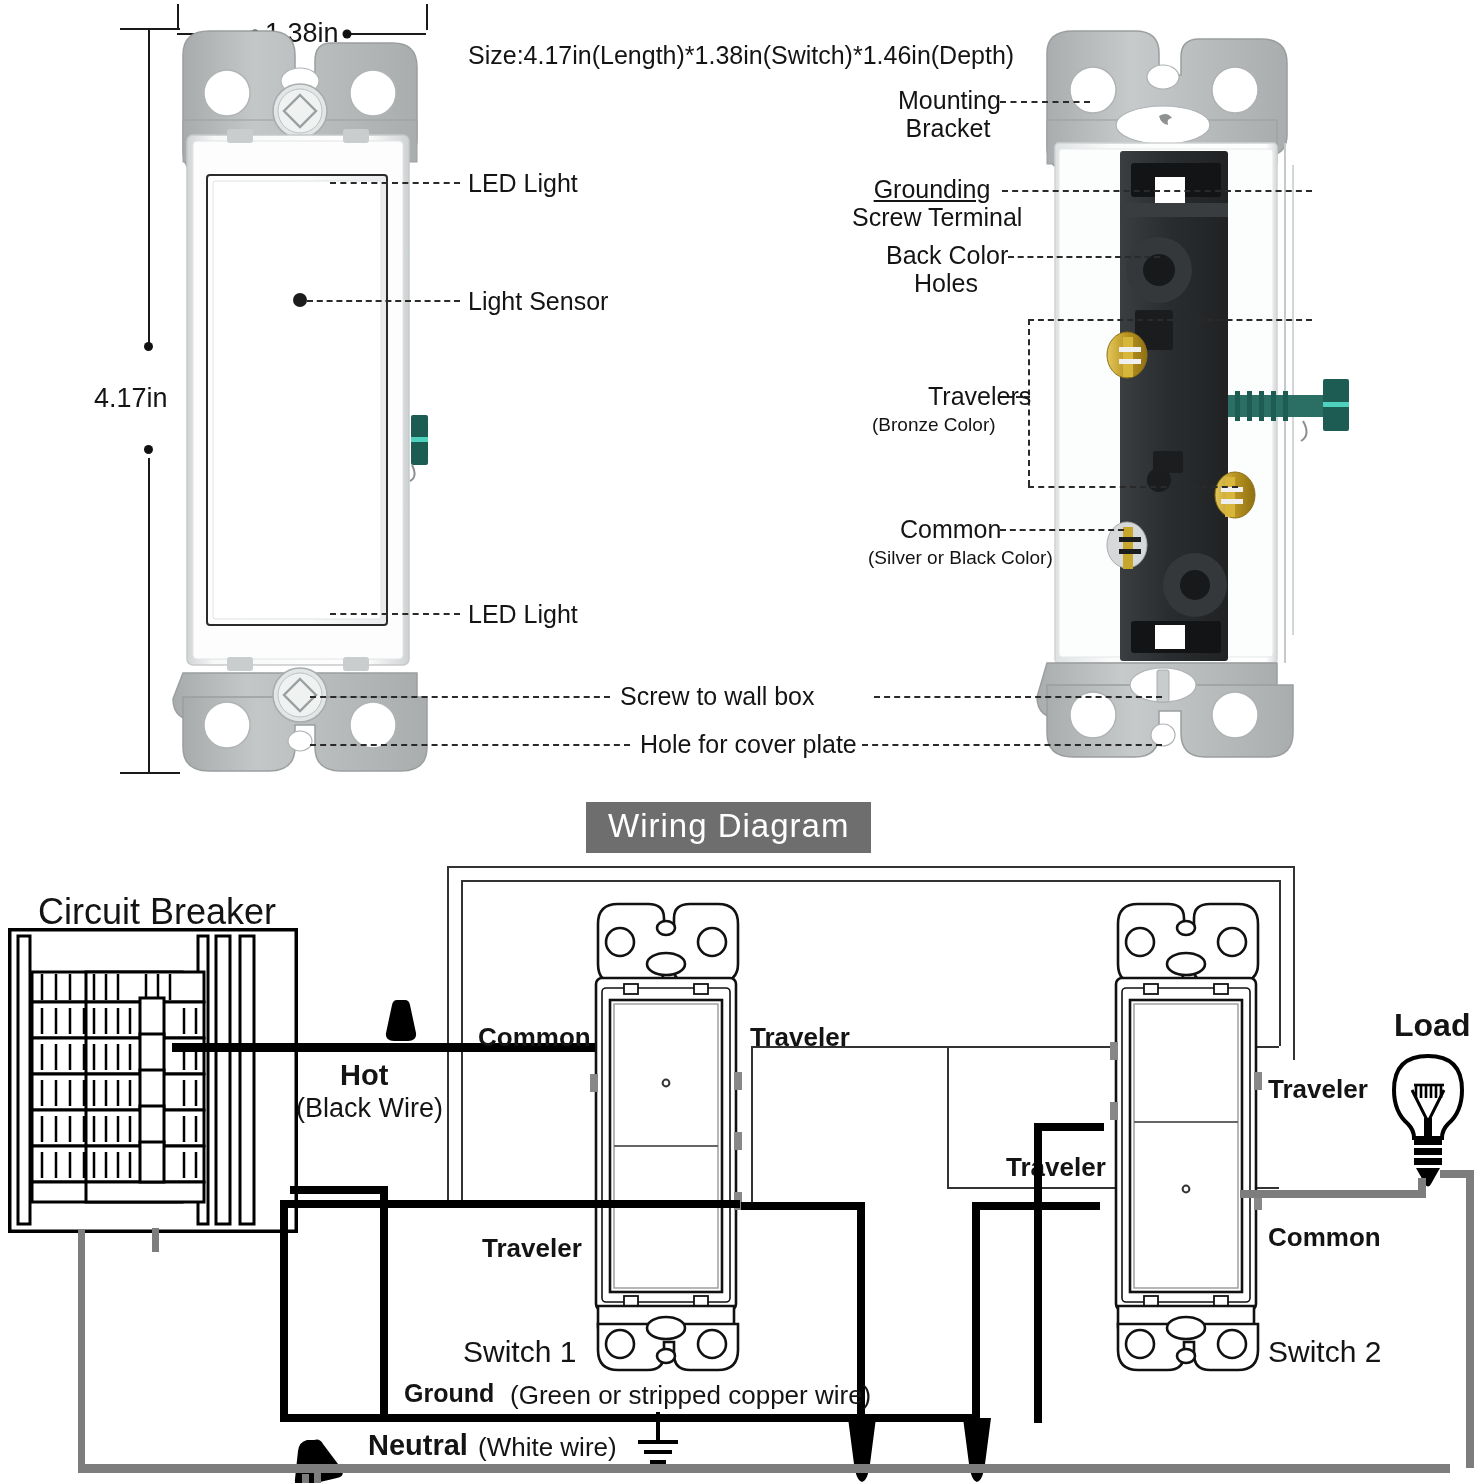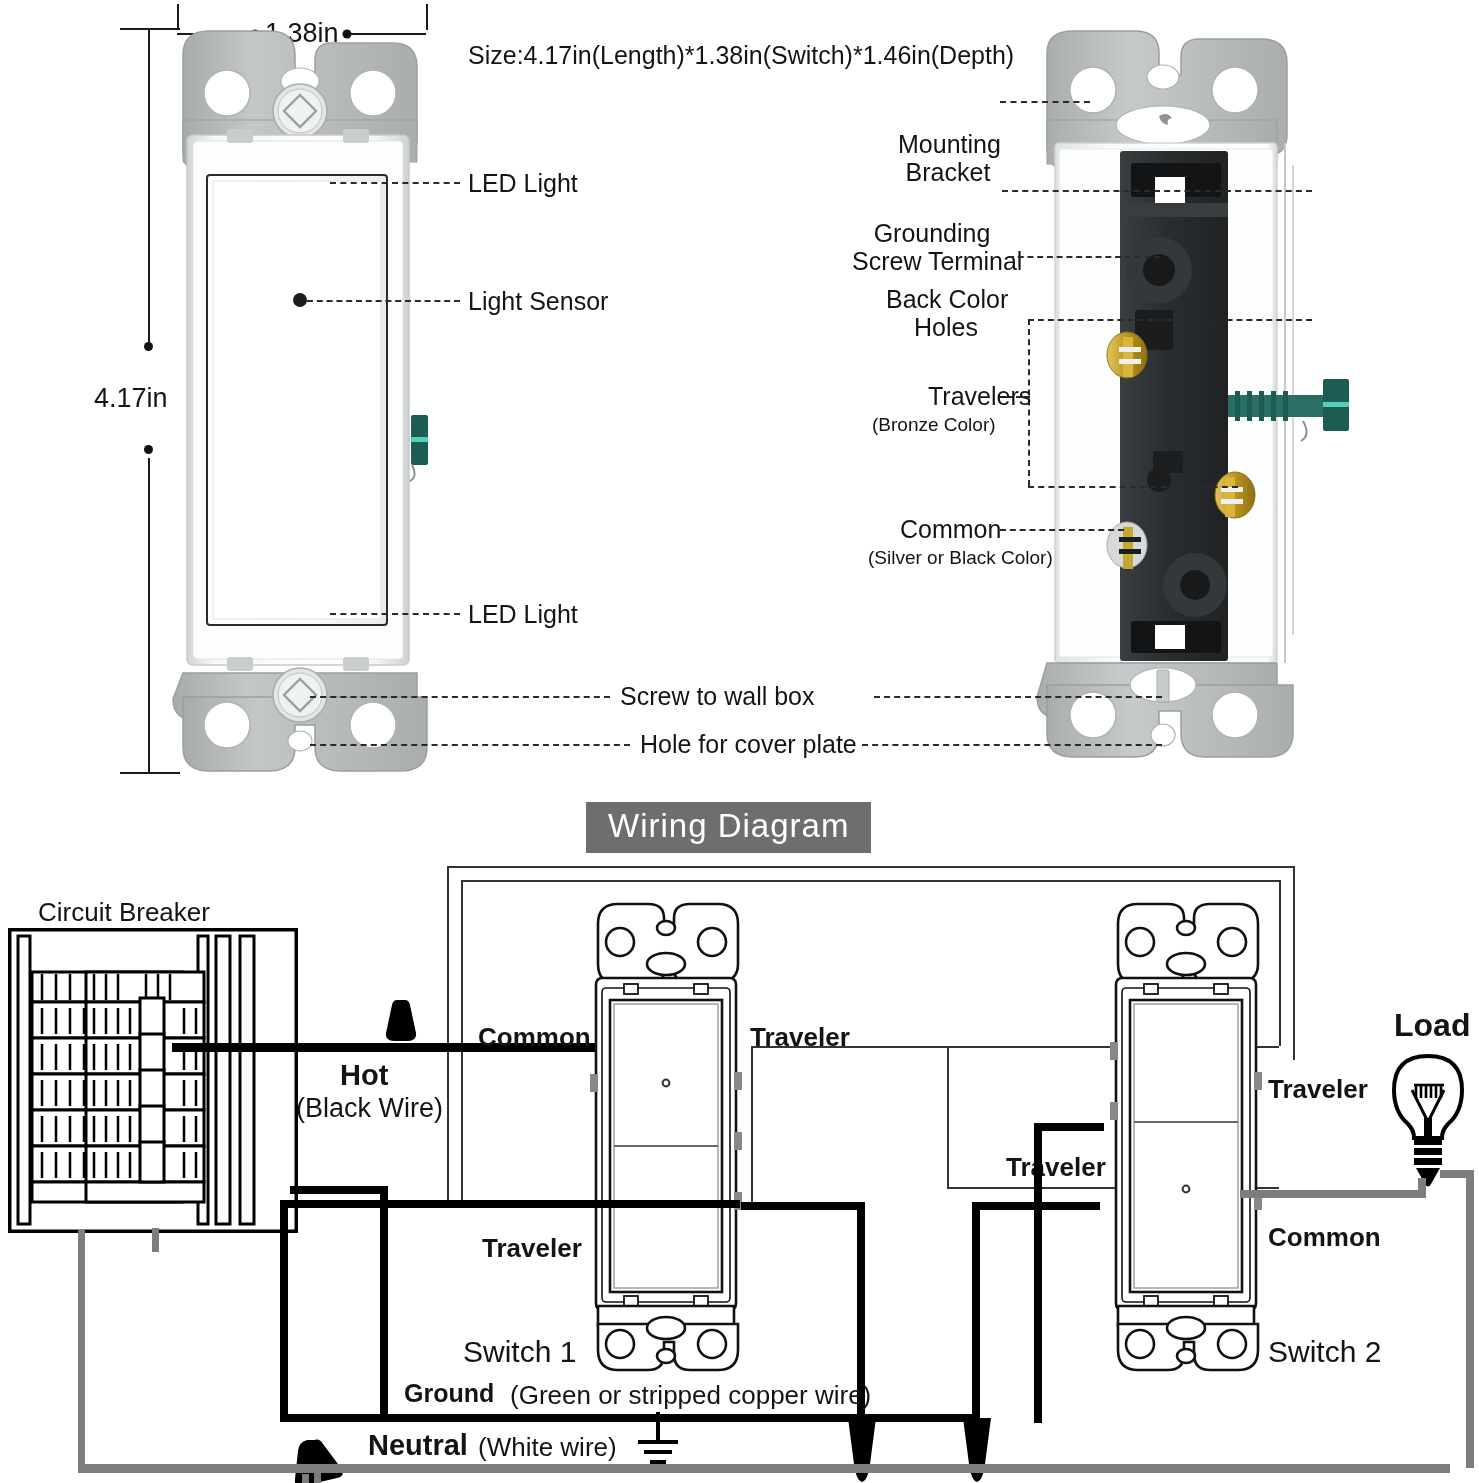--- a/index.html
+++ b/index.html
@@ -2,21 +2,21 @@
 <html><head>
 <meta charset="utf-8">
 <style>
   html,body{margin:0;padding:0;background:#ffffff;}
   body{width:1479px;height:1483px;position:relative;overflow:hidden;
        font-family:"Liberation Sans","DejaVu Sans",sans-serif;color:#111;}
   .abs{position:absolute;}
   .lbl{position:absolute;font-size:25px;line-height:30px;color:#141414;white-space:nowrap;}
   .lbl.sm{font-size:19px;}
   .lbl.b{font-weight:bold;}
-  .ctr{text-align:center;margin-top:44px;}
+  .ctr{text-align:center;}
   .dash-h{position:absolute;height:0;border-top:2px dashed #2a2a2a;}
   .dash-v{position:absolute;width:0;border-left:2px dashed #2a2a2a;}
   .solid-h{position:absolute;height:0;border-top:2px solid #1a1a1a;}
   .solid-v{position:absolute;width:0;border-left:2px solid #1a1a1a;}
   .thick-h{position:absolute;background:#000;}
   .thick-v{position:absolute;background:#000;}
   .gray-w{position:absolute;background:#7d7d7d;}
   .thin-h{position:absolute;height:0;border-top:2px solid #333;}
   .thin-v{position:absolute;width:0;border-left:2px solid #333;}
   svg{display:block;}
@@ -212,21 +212,21 @@
   <ellipse cx="128" cy="660" rx="33" ry="17" fill="#fff" stroke="#aeb2b3" stroke-width="1.2"></ellipse>
   <rect x="122" y="645" width="12" height="32" rx="2" fill="#c9cccd" stroke="#a8abac" stroke-width="1"></rect>
   <ellipse cx="128" cy="710" rx="12" ry="11" fill="#fff" stroke="#aeb2b3" stroke-width="1.2"></ellipse>
 </svg>
 
 <div class="dash-h" style="left:1000px;top:101px;width:90px;"></div>
 <div class="lbl ctr" style="left:898px;top:85px;width:100px;">Mounting</div>
 <div class="lbl ctr" style="left:898px;top:113px;width:100px;">Bracket</div>
 
 <div class="dash-h" style="left:1002px;top:190px;width:310px;"></div>
-<div class="lbl ctr" style="left:862px;top:174px;width:140px;">Grounding</div>
+<div class="lbl ctr" style="left:862px;top:174px;width:140px;text-decoration:underline;">Grounding</div>
 <div class="lbl ctr" style="left:852px;top:202px;width:150px;">Screw Terminal</div>
 
 <div class="dash-h" style="left:1008px;top:256px;width:152px;"></div>
 <div class="lbl ctr" style="left:886px;top:240px;width:120px;">Back Color</div>
 <div class="lbl ctr" style="left:886px;top:268px;width:120px;">Holes</div>
 
 <div class="dash-h" style="left:1028px;top:319px;width:284px;"></div>
 <div class="dash-v" style="left:1028px;top:319px;height:167px;"></div>
 <div class="dash-h" style="left:1028px;top:486px;width:210px;"></div>
 <div class="dash-h" style="left:1000px;top:396px;width:30px;"></div>
@@ -253,21 +253,21 @@
 <div class="thin-h" style="left:461px;top:880px;width:818px;"></div>
 <div class="thin-v" style="left:461px;top:880px;height:326px;"></div>
 <div class="thin-v" style="left:1279px;top:880px;height:166px;"></div>
 <div class="thin-h" style="left:461px;top:1206px;width:290px;"></div>
 <div class="thin-h" style="left:447px;top:1206px;width:4px;"></div>
 <div class="thin-v" style="left:751px;top:1046px;height:161px;"></div>
 <div class="thin-h" style="left:751px;top:1046px;width:528px;"></div>
 <div class="thin-h" style="left:947px;top:1187px;width:332px;"></div>
 <div class="thin-v" style="left:947px;top:1046px;height:143px;"></div>
 
-<div class="lbl" style="left:38px;top:897px;font-size:26px;">Circuit Breaker</div>
+<div class="lbl" style="left:38px;top:897px;font-size:36px;">Circuit Breaker</div>
 <svg class="abs" style="left:8px;top:928px;" width="290" height="305" viewBox="0 0 290 305">
   <rect x="1" y="1" width="288" height="303" fill="#fff" stroke="#000" stroke-width="5"></rect>
   <rect x="10" y="8" width="12" height="288" fill="#fff" stroke="#000" stroke-width="3"></rect>
   <rect x="190" y="8" width="10" height="288" fill="#fff" stroke="#000" stroke-width="3"></rect>
   <rect x="208" y="8" width="14" height="288" fill="#fff" stroke="#000" stroke-width="3"></rect>
   <rect x="232" y="8" width="14" height="288" fill="#fff" stroke="#000" stroke-width="3"></rect>
 
   <g stroke="#000" stroke-width="3" fill="#fff">
     <rect x="24" y="44" width="150" height="30"></rect>
     <rect x="24" y="74" width="150" height="36"></rect>

